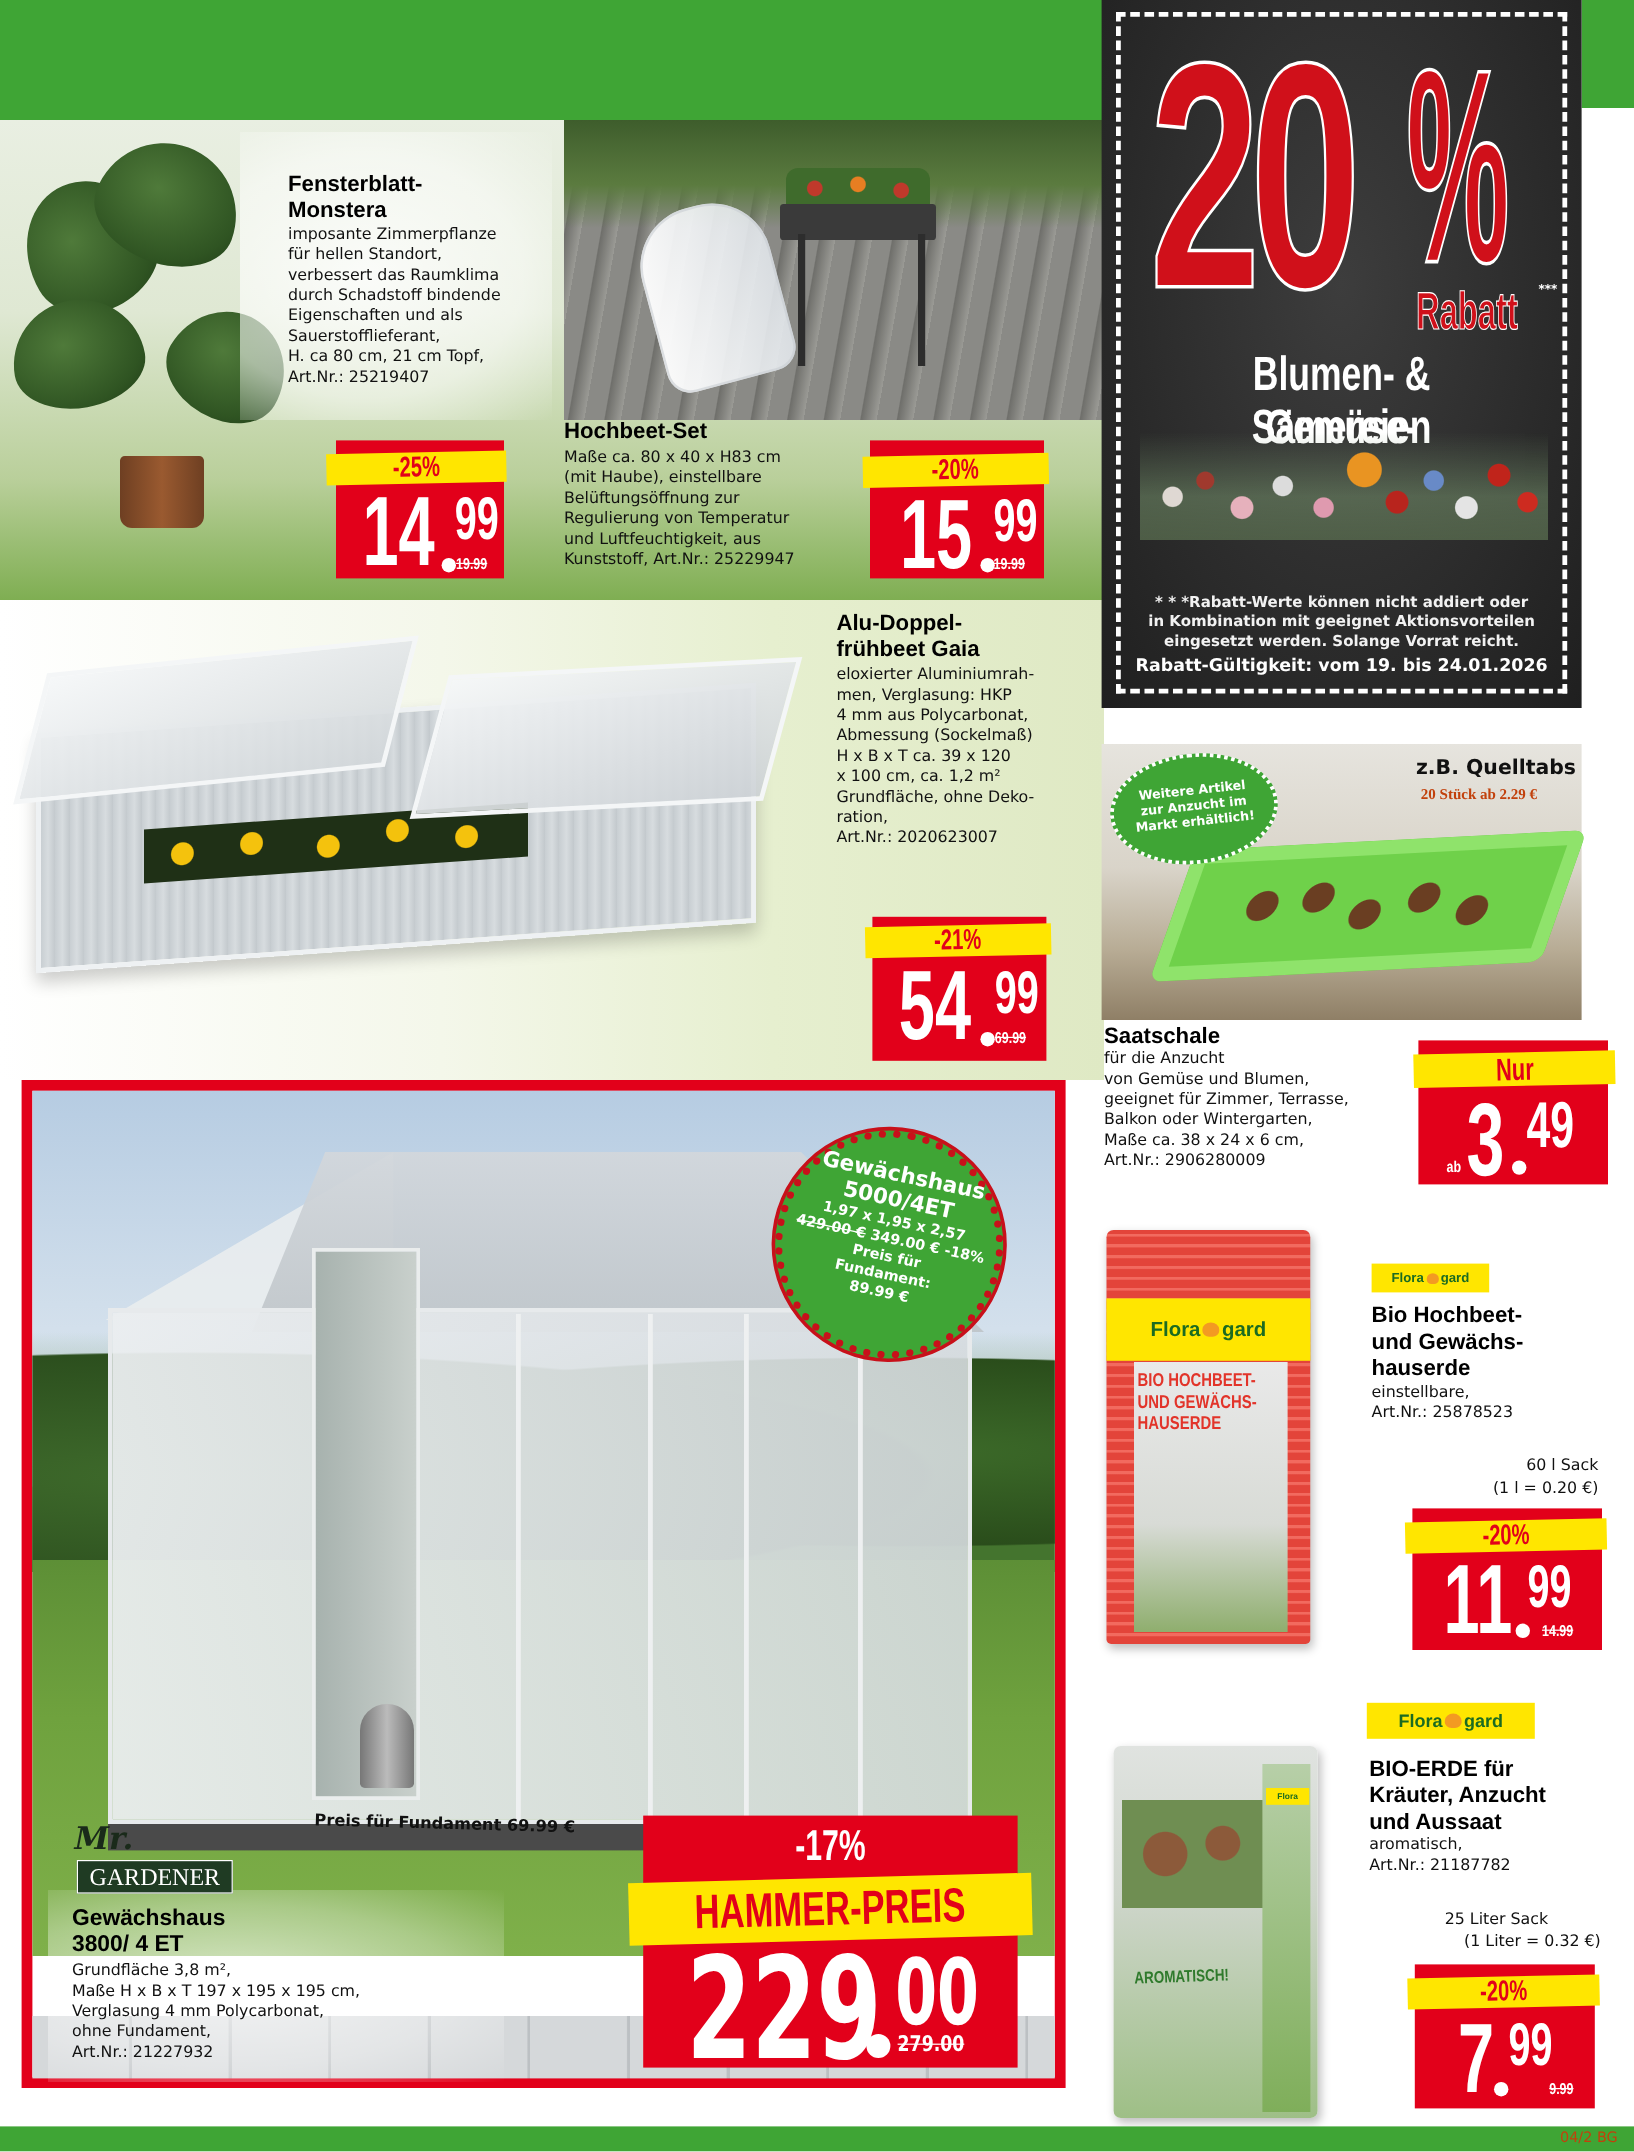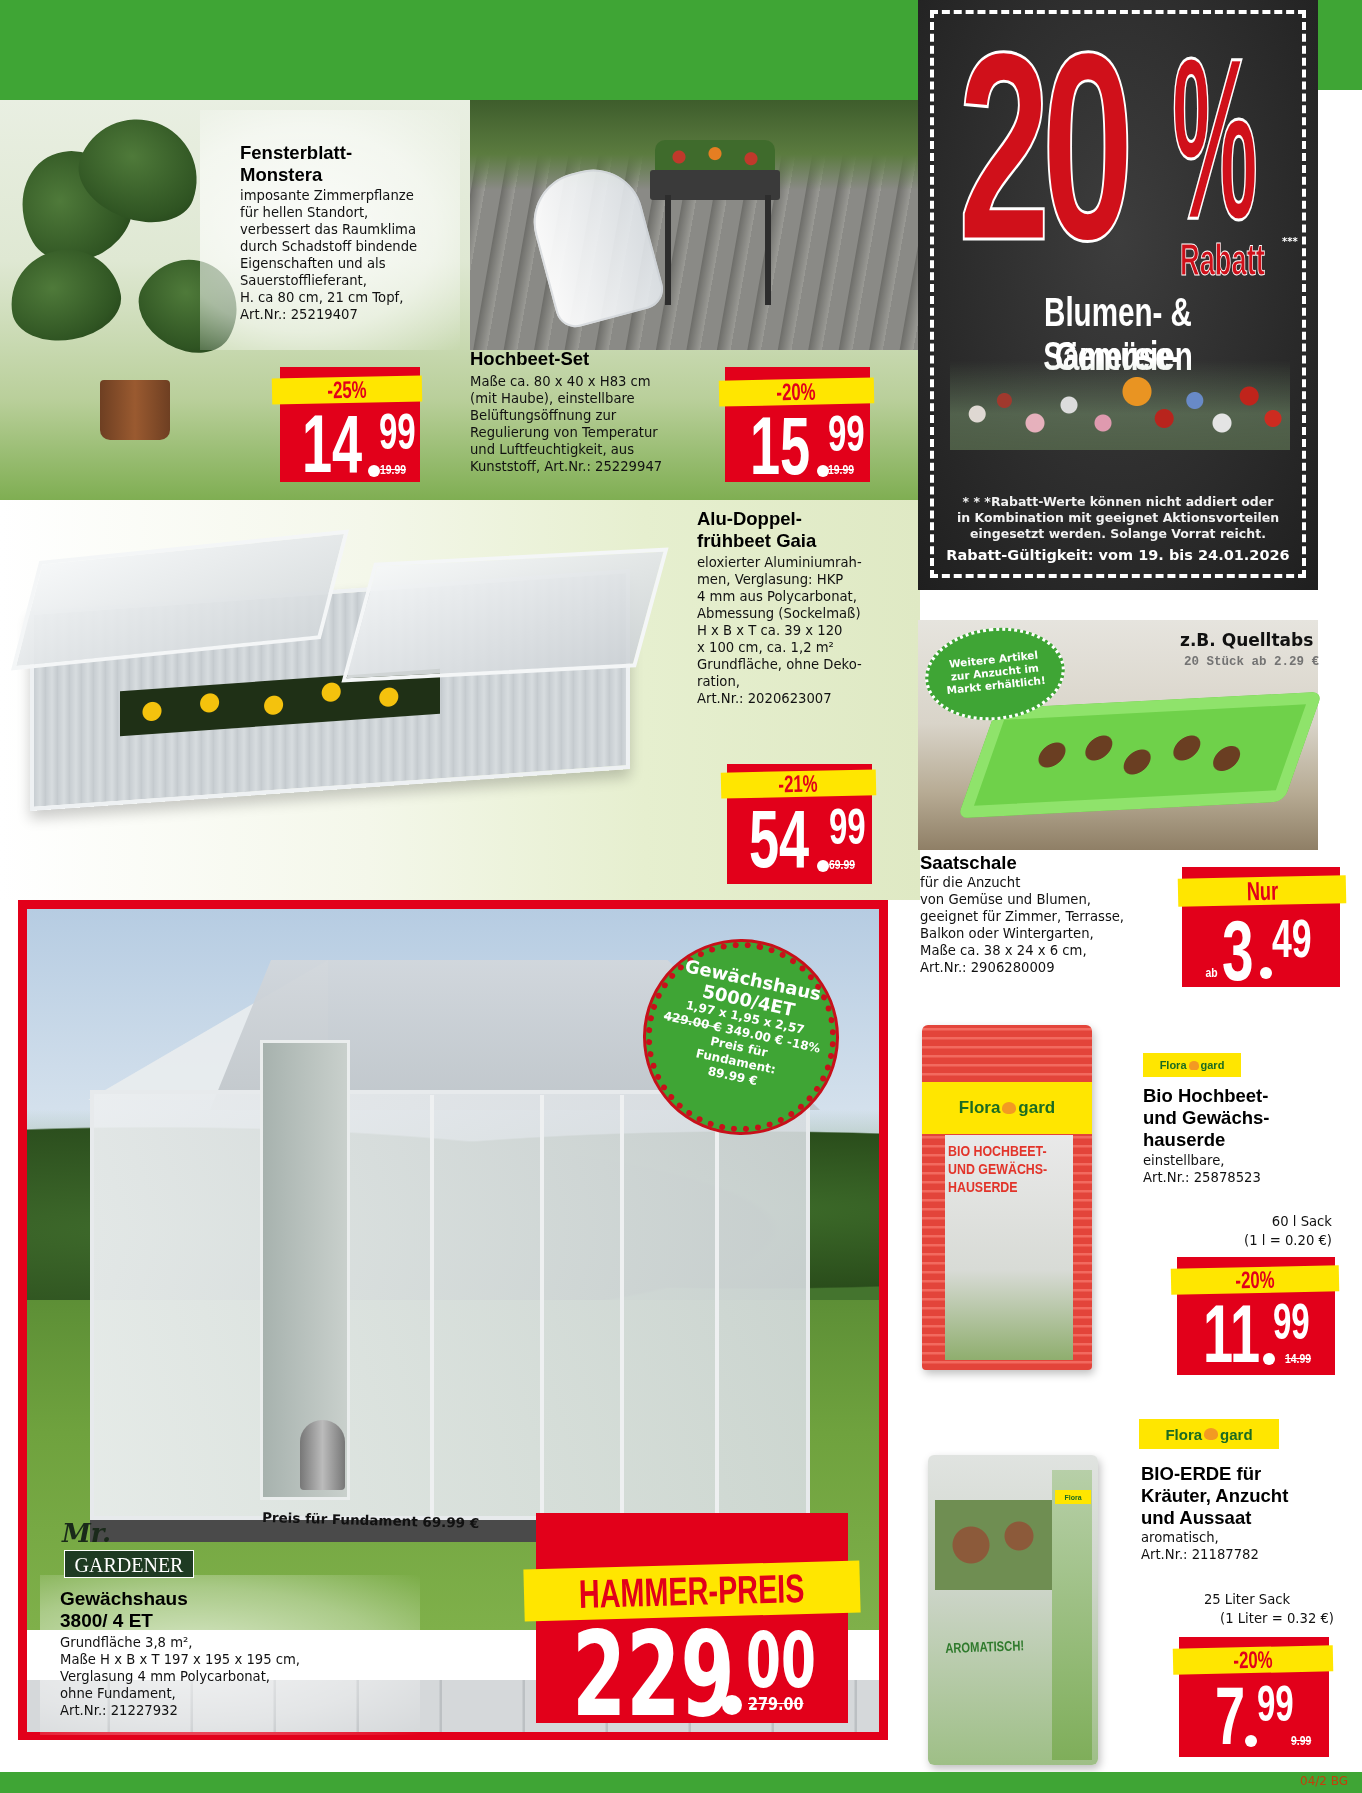--- a/index.html
+++ b/index.html
@@ -82,21 +82,21 @@
   .desc { font-family: "DejaVu Sans", sans-serif; font-size: 13.2px; line-height: 17px; color: #111; }
 
   
   .tray-photo { left: 918px; top: 620px; width: 400px; height: 230px;
     background: linear-gradient(180deg, #e6e4de 0%, #d9d4c9 45%, #b7ab94 75%, #8f7f66 100%); }
   .tray { left: 980px; top: 700px; width: 320px; height: 110px; background: #6fd14a; border-radius: 10px; transform: skewX(-22deg) rotate(-3deg); box-shadow: inset 0 0 0 12px #8fe36b; }
   .tray-plugs { left: 1030px; top: 720px; width: 220px; height: 70px;
     background: radial-gradient(circle at 10% 50%, #6a3e22 12px, transparent 13px), radial-gradient(circle at 30% 40%, #6a3e22 12px, transparent 13px), radial-gradient(circle at 50% 60%, #6a3e22 12px, transparent 13px), radial-gradient(circle at 70% 40%, #6a3e22 12px, transparent 13px), radial-gradient(circle at 90% 55%, #6a3e22 12px, transparent 13px); transform: skewX(-22deg); }
   .green-bubble { left: 925px; top: 628px; width: 140px; height: 92px; border-radius: 50%; background: #3fa535; border: 3px dotted #ffffff; color: #fff; font-family: "DejaVu Sans", sans-serif; font-weight: bold; font-size: 10.5px; line-height: 13px; text-align: center; padding-top: 22px; transform: rotate(-6deg); }
   .quelltabs-title { left: 1180px; top: 630px; font-family: "DejaVu Sans", sans-serif; font-weight: bold; font-size: 17px; color: #111; }
-  .quelltabs-sub { left: 1184px; top: 655px; font-family: Liberation Mono, monospace; font-weight: bold; font-size: 12.5px; color: #737373; }
+  .quelltabs-sub { left: 1184px; top: 655px; font-family: Liberation Serif, serif; font-weight: bold; font-size: 12.5px; color: #c2410c; }
 
   
   .gh-frame { left: 18px; top: 900px; width: 870px; height: 840px; border: 9px solid #e2001a; background: #ffffff; overflow: hidden; }
   .gh-sky { left: 27px; top: 909px; width: 852px; height: 330px; background: linear-gradient(180deg, #b6cce2 0%, #d3e0ec 60%, #e5edf3 100%); }
   .gh-trees { left: 27px; top: 1110px; width: 852px; height: 200px; background: radial-gradient(ellipse at 15% 60%, #3e6a2b 0%, #2c4f1e 60%, transparent 61%), radial-gradient(ellipse at 85% 50%, #3c6a29 0%, #2a4d1b 55%, transparent 56%), linear-gradient(180deg, rgba(0,0,0,0) 0%, #44742e 80%); }
   .gh-lawn { left: 27px; top: 1300px; width: 852px; height: 330px; background: linear-gradient(180deg, #5d8f36 0%, #6fa23e 40%, #7fb04a 100%); }
   .gh-deck { left: 27px; top: 1680px; width: 852px; height: 52px; background: repeating-linear-gradient(90deg, #d5d8da 0px, #d5d8da 80px, #bcc0c3 81px, #bcc0c3 83px); }
   .gh-body { left: 90px; top: 1090px; width: 720px; height: 430px; background: linear-gradient(90deg, rgba(235,238,240,0.95), rgba(215,220,224,0.9)); border: 4px solid #e7eaec; }
   .gh-roof-left { left: 88px; top: 960px; width: 240px; height: 140px; background: rgba(232,236,238,0.95); clip-path: polygon(0 100%, 100% 0, 100% 100%); }
   .gh-roof { left: 210px; top: 960px; width: 610px; height: 150px; background: linear-gradient(180deg, rgba(210,215,220,0.95), rgba(190,196,200,0.9)); clip-path: polygon(10% 0, 75% 0, 100% 100%, 0 100%); }
@@ -310,20 +310,21 @@
 </div>
 <div class="abs desc" style="left:60px;top:1634px;">
   <div>Grundfläche 3,8 m²,</div>
   <div>Maße H x B x T 197 x 195 x 195 cm,</div>
   <div>Verglasung 4 mm Polycarbonat,</div>
   <div>ohne Fundament,</div>
   <div>Art.Nr.: 21227932</div>
 </div>
 
 <div class="abs hammer-tag">
+  <div class="abs" style="left:0;top:4px;width:312px;text-align:center;font-family:'Liberation Sans',sans-serif;font-weight:900;font-size:36px;color:#fff;"><span style="display:inline-block;transform:scaleX(0.7);">-17%</span></div>
   <div class="abs" style="left:-12px;top:52px;width:336px;height:52px;background:#ffe600;transform:rotate(-1.5deg);text-align:center;font-family:'Liberation Sans',sans-serif;font-weight:900;font-size:40px;line-height:52px;color:#e2001a;"><span style="display:inline-block;transform:scaleX(0.72);">HAMMER-PREIS</span></div>
   <div class="price-main" style="left:36px;top:102px;font-size:118px;">229</div>
   <div class="price-dot" style="left:186px;top:182px;width:20px;height:20px;"></div>
   <div class="price-cents" style="left:210px;top:110px;font-size:76px;">00</div>
   <div class="price-old" style="left:212px;top:180px;font-size:18px;">279.00</div>
 </div>
 
 <div class="abs bag1"></div>
 <div class="abs bag1-yellow flora-logo" style="font-size:17px;">
     <span>Flora</span>

